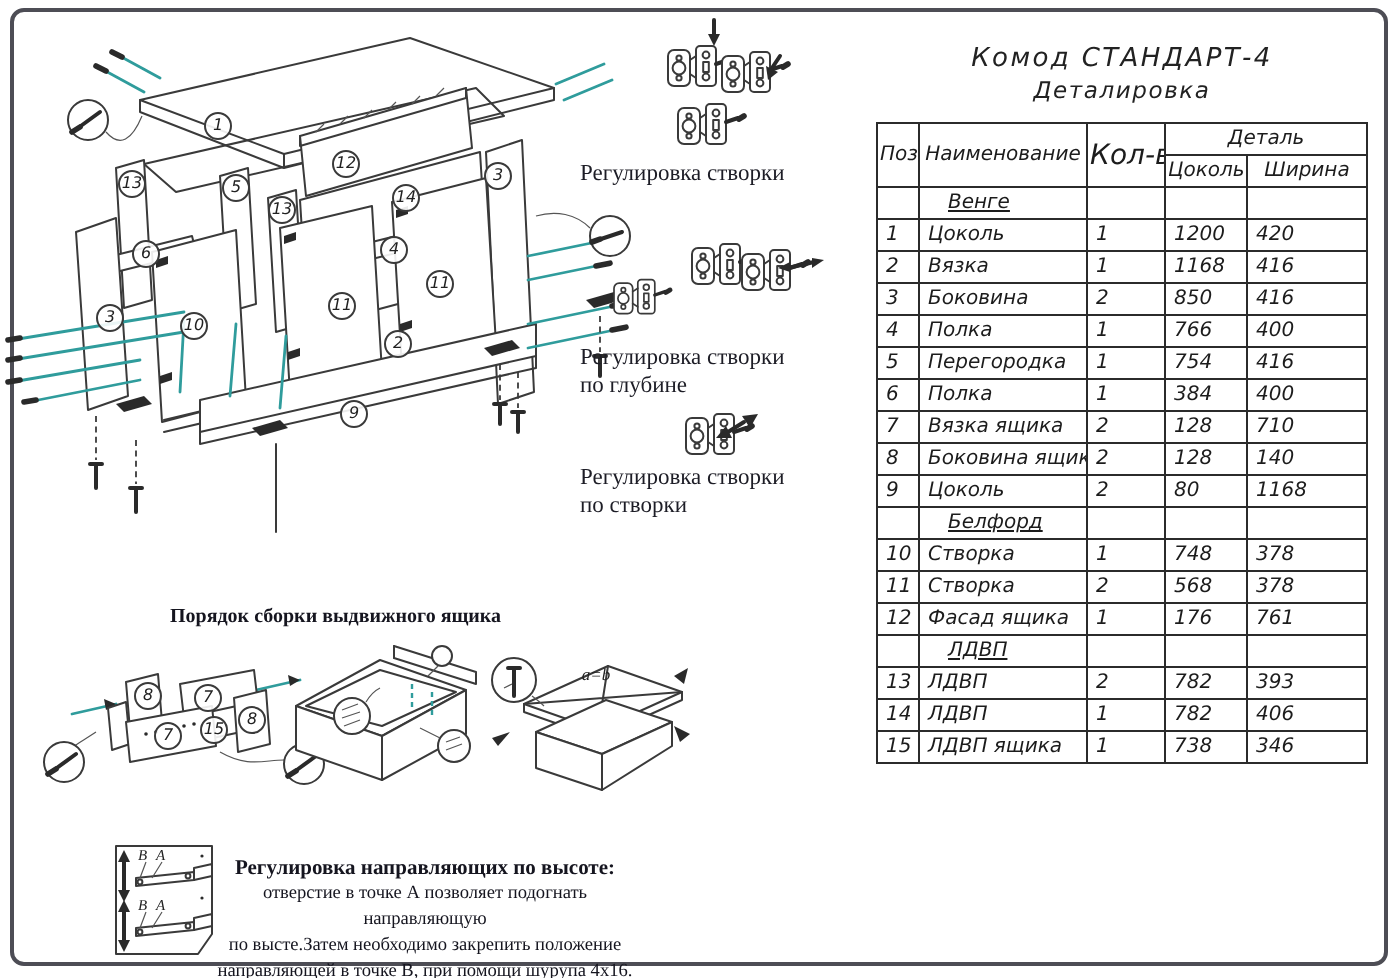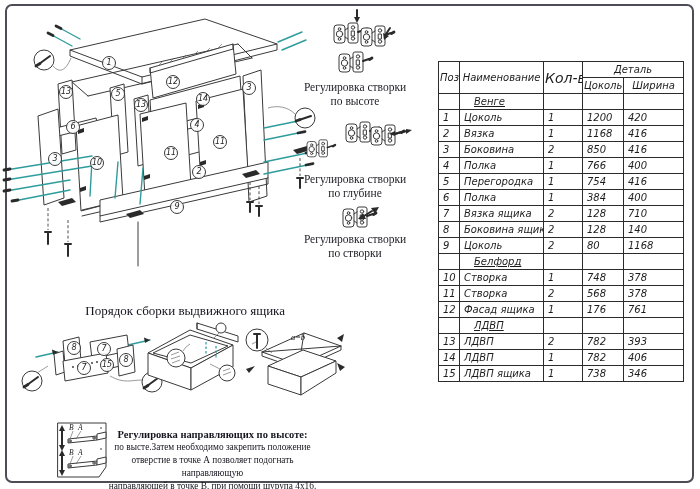--- a/index.html
+++ b/index.html
@@ -38,24 +38,24 @@
   #parts-table th, #parts-table td {
     border:1px solid #2b2b2b; font-style:italic; font-size:10px; color:#1c1c1c;
     padding:0 0 0 4px; white-space:nowrap; overflow:hidden; height:15px; text-align:left;
     font-weight:normal;
   }
   #parts-table th { text-align:center; padding:0 1px; }
   #parts-table th.h-pos { font-size:10px; }
   #parts-table th.h-qty { font-size:14px; }
   .group-label { text-decoration:underline; padding-left:10px; }
   
-  .caption { position:absolute; width:130px; text-align:center;
+  .caption { position:absolute; width:130px; text-align:left;
     font-family:"Liberation Serif", serif; font-size:11.5px; line-height:13.5px; color:#1d1d26; }
-  #drawer-heading { position:absolute; left:85px; top:303px; width:200px; text-align:right;
-    font-family:"Liberation Serif", serif; font-weight:normal; font-size:13px; color:#15151f; }
+  #drawer-heading { position:absolute; left:85px; top:303px; width:200px; text-align:left;
+    font-family:"Liberation Serif", serif; font-weight:bold; font-size:10px; color:#15151f; }
   #rail-note { position:absolute; left:105px; top:429px; width:215px; text-align:center;
     font-family:"Liberation Serif", serif; color:#15151f; }
   #rail-note .nt { font-weight:bold; font-size:10.5px; margin-bottom:1px; }
   #rail-note .nl { font-size:9.3px; line-height:13px; }
   .tiny-label { position:absolute; font-family:"Liberation Serif", serif; font-size:7.5px;
     font-style:italic; color:#222; }
   #aeqb-label { position:absolute; left:286px; top:332px; width:24px; text-align:center;
     font-family:"Liberation Serif", serif; font-style:italic; font-size:8.5px; color:#222; }
 </style>
 </head>
@@ -238,20 +238,24 @@
       <path class="thin" d="M73,456 L70,464 M81,456 L76,464"></path>
       <path class="scr" d="M62,430 L62,446"></path>
       <polygon class="blk" points="59,431 65,431 62,425"></polygon>
         <polygon class="blk" points="59,445 65,445 62,451"></polygon>
       <path class="scr" d="M62,455 L62,471"></path>
       <polygon class="blk" points="59,456 65,456 62,450"></polygon>
         <polygon class="blk" points="59,470 65,470 62,476"></polygon>
     </g>
   </svg>
 
+  <div id="title-block">
+    <div id="title-line1">Комод СТАНДАРТ-4</div>
+    <div id="title-line2">Деталировка</div>
+  </div>
 
   <table id="parts-table">
     <colgroup>
       <col style="width:21px">
         <col style="width:84px">
         <col style="width:39px">
       <col style="width:41px">
         <col style="width:60px">
     </colgroup>
     <thead>
@@ -391,39 +395,38 @@
           <td>ЛДВП ящика</td>
           <td>1</td>
           <td>738</td>
           <td>346</td>
         </tr>
       </tbody>
   </table>
 
   <div class="caption" style="left:290px;top:81px">
     <div>Регулировка створки</div>
-    <div>по высоте</div>
   </div>
   <div class="caption" style="left:290px;top:173px">
     <div>Регулировка створки</div>
     <div>по глубине</div>
   </div>
   <div class="caption" style="left:290px;top:233px">
     <div>Регулировка створки</div>
     <div>по створки</div>
   </div>
 
   <div id="drawer-heading">Порядок сборки выдвижного ящика</div>
 
   <div id="aeqb-label">a=b</div>
 
   <div id="rail-note">
     <div class="nt">Регулировка направляющих по высоте:</div>
+    <div class="nl">отверстие в точке А позволяет подогнать направляющую</div>
     <div class="nl">по высте.Затем необходимо закрепить положение</div>
-    <div class="nl">отверстие в точке А позволяет подогнать направляющую</div>
     <div class="nl">направляющей в точке В, при помощи шурупа 4х16.</div>
   </div>
 
   <span class="tiny-label" style="left:69px;top:423px">В</span>
   <span class="tiny-label" style="left:78px;top:423px">А</span>
   <span class="tiny-label" style="left:69px;top:448px">В</span>
   <span class="tiny-label" style="left:78px;top:448px">А</span>
 
   <div id="callout-layer">
       <div class="callout" style="left: 102px; top: 56px;">1</div>

